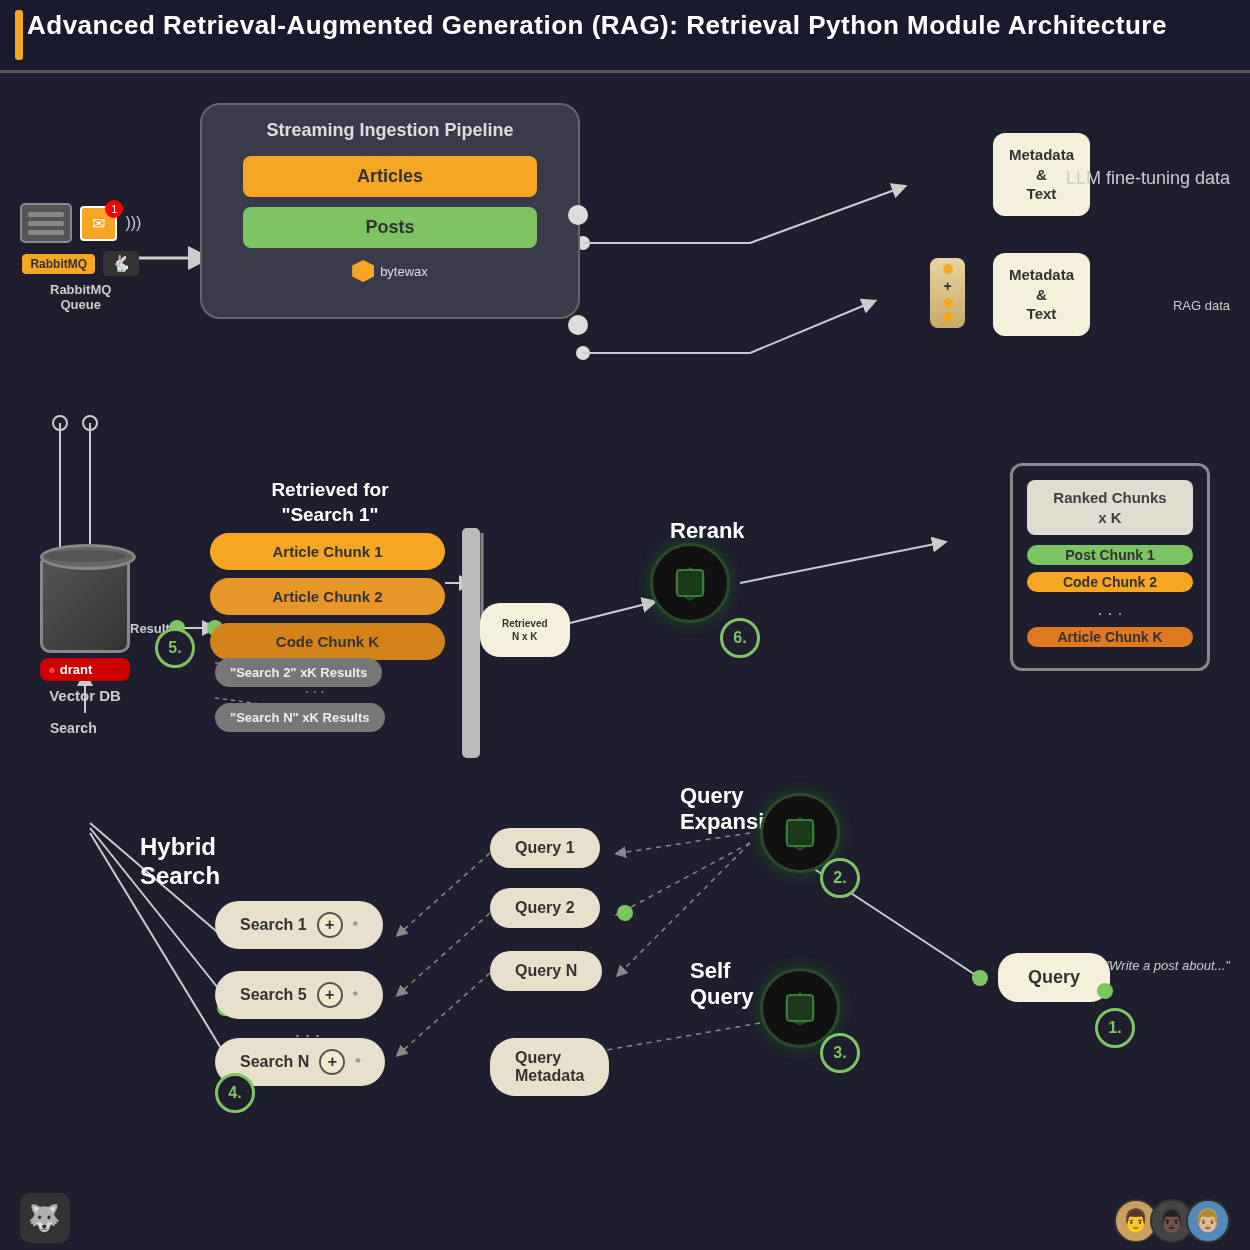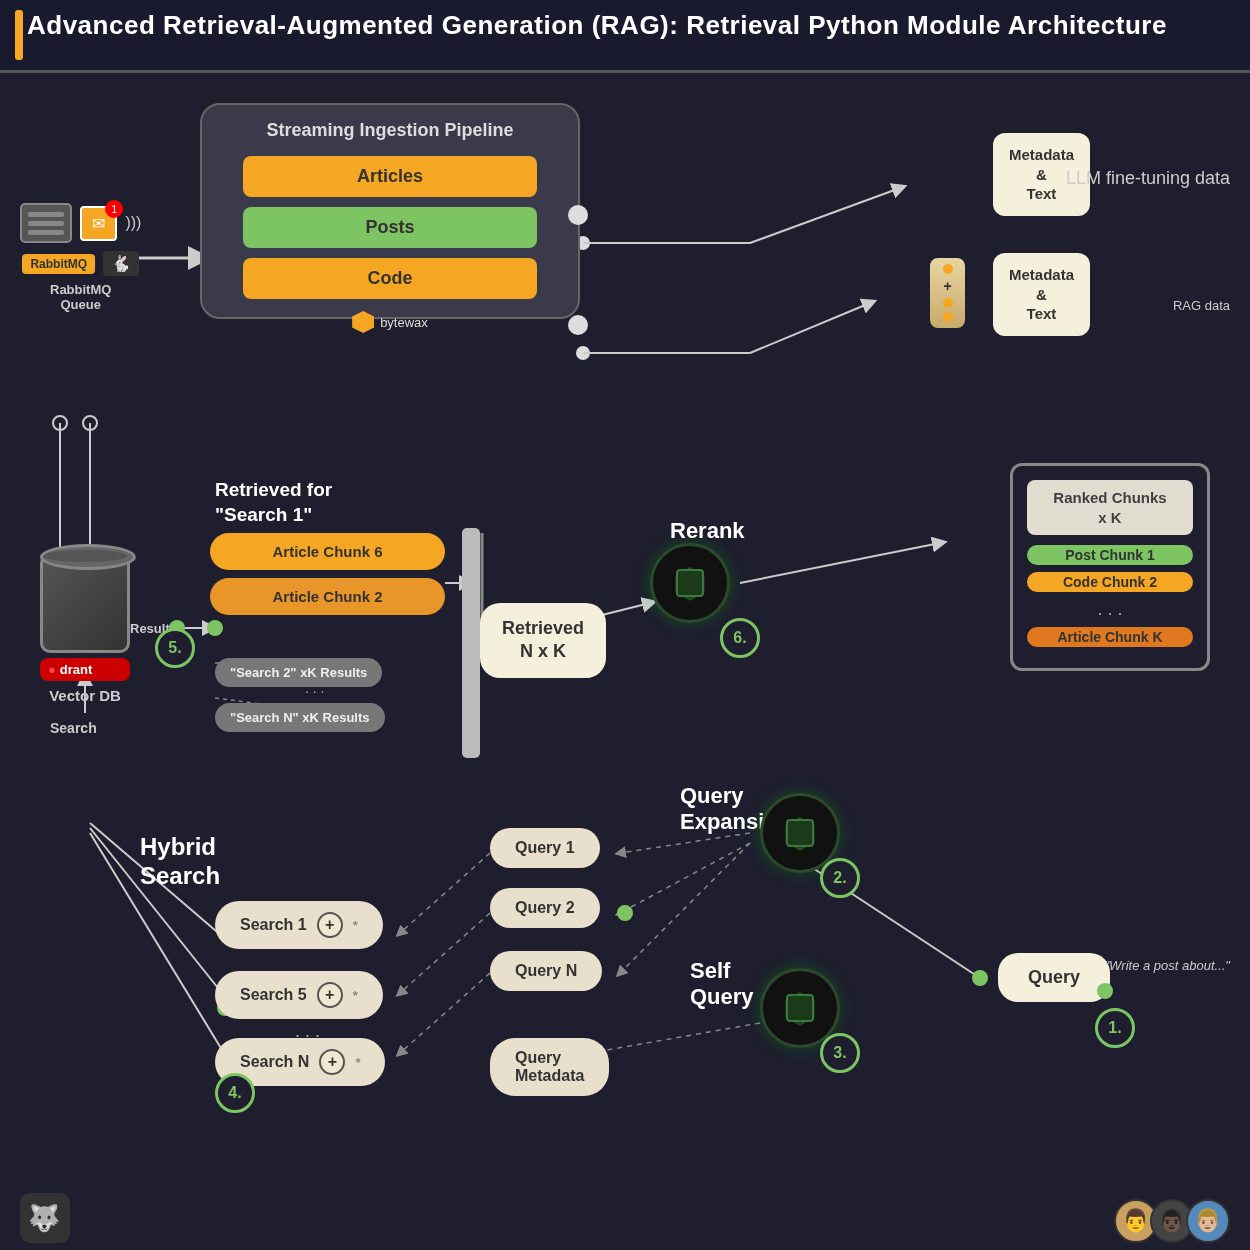--- a/index.html
+++ b/index.html
@@ -256,21 +256,21 @@
 
     
     .retrieved-nk {
       position: absolute;
       top: 530px;
       left: 480px;
       background: #f5f0dc;
       border-radius: 20px;
       padding: 14px 22px;
       text-align: center;
-      font-size: 18px;
+      font-size: 10px;
       font-weight: bold;
       color: #333;
       line-height: 1.3;
     }
 
     
     .ranked-box {
       position: absolute;
       top: 390px;
       right: 40px;
@@ -564,21 +564,20 @@
       <div style="background:#333;border-radius:4px;padding:3px 8px;font-size:16px;">🐇</div>
     </div>
     <div class="rabbitmq-label">RabbitMQ<br>Queue</div>
   </div>
 
   <div class="pipeline-box">
     <div class="pipeline-title">Streaming Ingestion Pipeline</div>
     <div class="pipeline-items">
       <div class="pipeline-item pi-articles">Articles</div>
       <div class="pipeline-item pi-posts">Posts</div>
-      <div class="pipeline-item pi-code">Code</div>
     </div>
     <div class="bytewax-label">
       <div class="hex-icon"></div>
       <span>bytewax</span>
     </div>
 
     <div class="pipeline-connector" style="right:-10px; top:100px;"></div>
     <div class="pipeline-connector" style="right:-10px; top:210px;"></div>
   </div>
 
@@ -596,28 +595,29 @@
   <div class="rag-label">RAG data</div>
 
   <div class="vector-db">
     <div class="db-cylinder"></div>
     <div class="qdrant-badge">
       <span style="color:#ff4444;">●</span> drant
     </div>
     <div class="vector-db-label">Vector DB</div>
   </div>
 
-  <div style="position:absolute; top:405px; left:215px; width:230px;">
+  <div style="position:absolute; top:405px; left:215px; text-align:center; width:230px;">
     <div style="color:white; font-size:19px; font-weight:900; line-height:1.3;">Retrieved for<br>"Search 1"</div>
   </div>
 
-  <div class="chunk-pill cp-orange1" style="position:absolute; top:460px; left:210px; width:235px;">Article Chunk 6</div>
+  <div class="chunk-pill cp-orange1" style="position:absolute; top:460px; left:210px; width:235px;">Article Chunk 1</div>
 
   <div class="chunk-pill cp-orange2" style="position:absolute; top:505px; left:210px; width:235px;">Article Chunk 2</div>
 
+  <div class="chunk-pill cp-orange3" style="position:absolute; top:550px; left:210px; width:235px;">Code Chunk K</div>
 
   <div style="position:absolute; top:498px; left:335px; color:#aaa; font-size:14px;">. . .</div>
 
   <div style="position:absolute; top:585px; left:215px; background:#777; border-radius:20px; padding:7px 15px; font-size:13px; color:#eee; font-weight:bold;">"Search 2" xK Results</div>
   <div style="position:absolute; top:607px; left:305px; color:#aaa; font-size:14px;">. . .</div>
 
   <div style="position:absolute; top:630px; left:215px; background:#777; border-radius:20px; padding:7px 15px; font-size:13px; color:#eee; font-weight:bold;">"Search N" xK Results</div>
 
   <div class="v-bar" style="position:absolute; top:455px; left:462px; width:18px; height:230px; background:#bbb; border-radius:5px;"></div>
 

